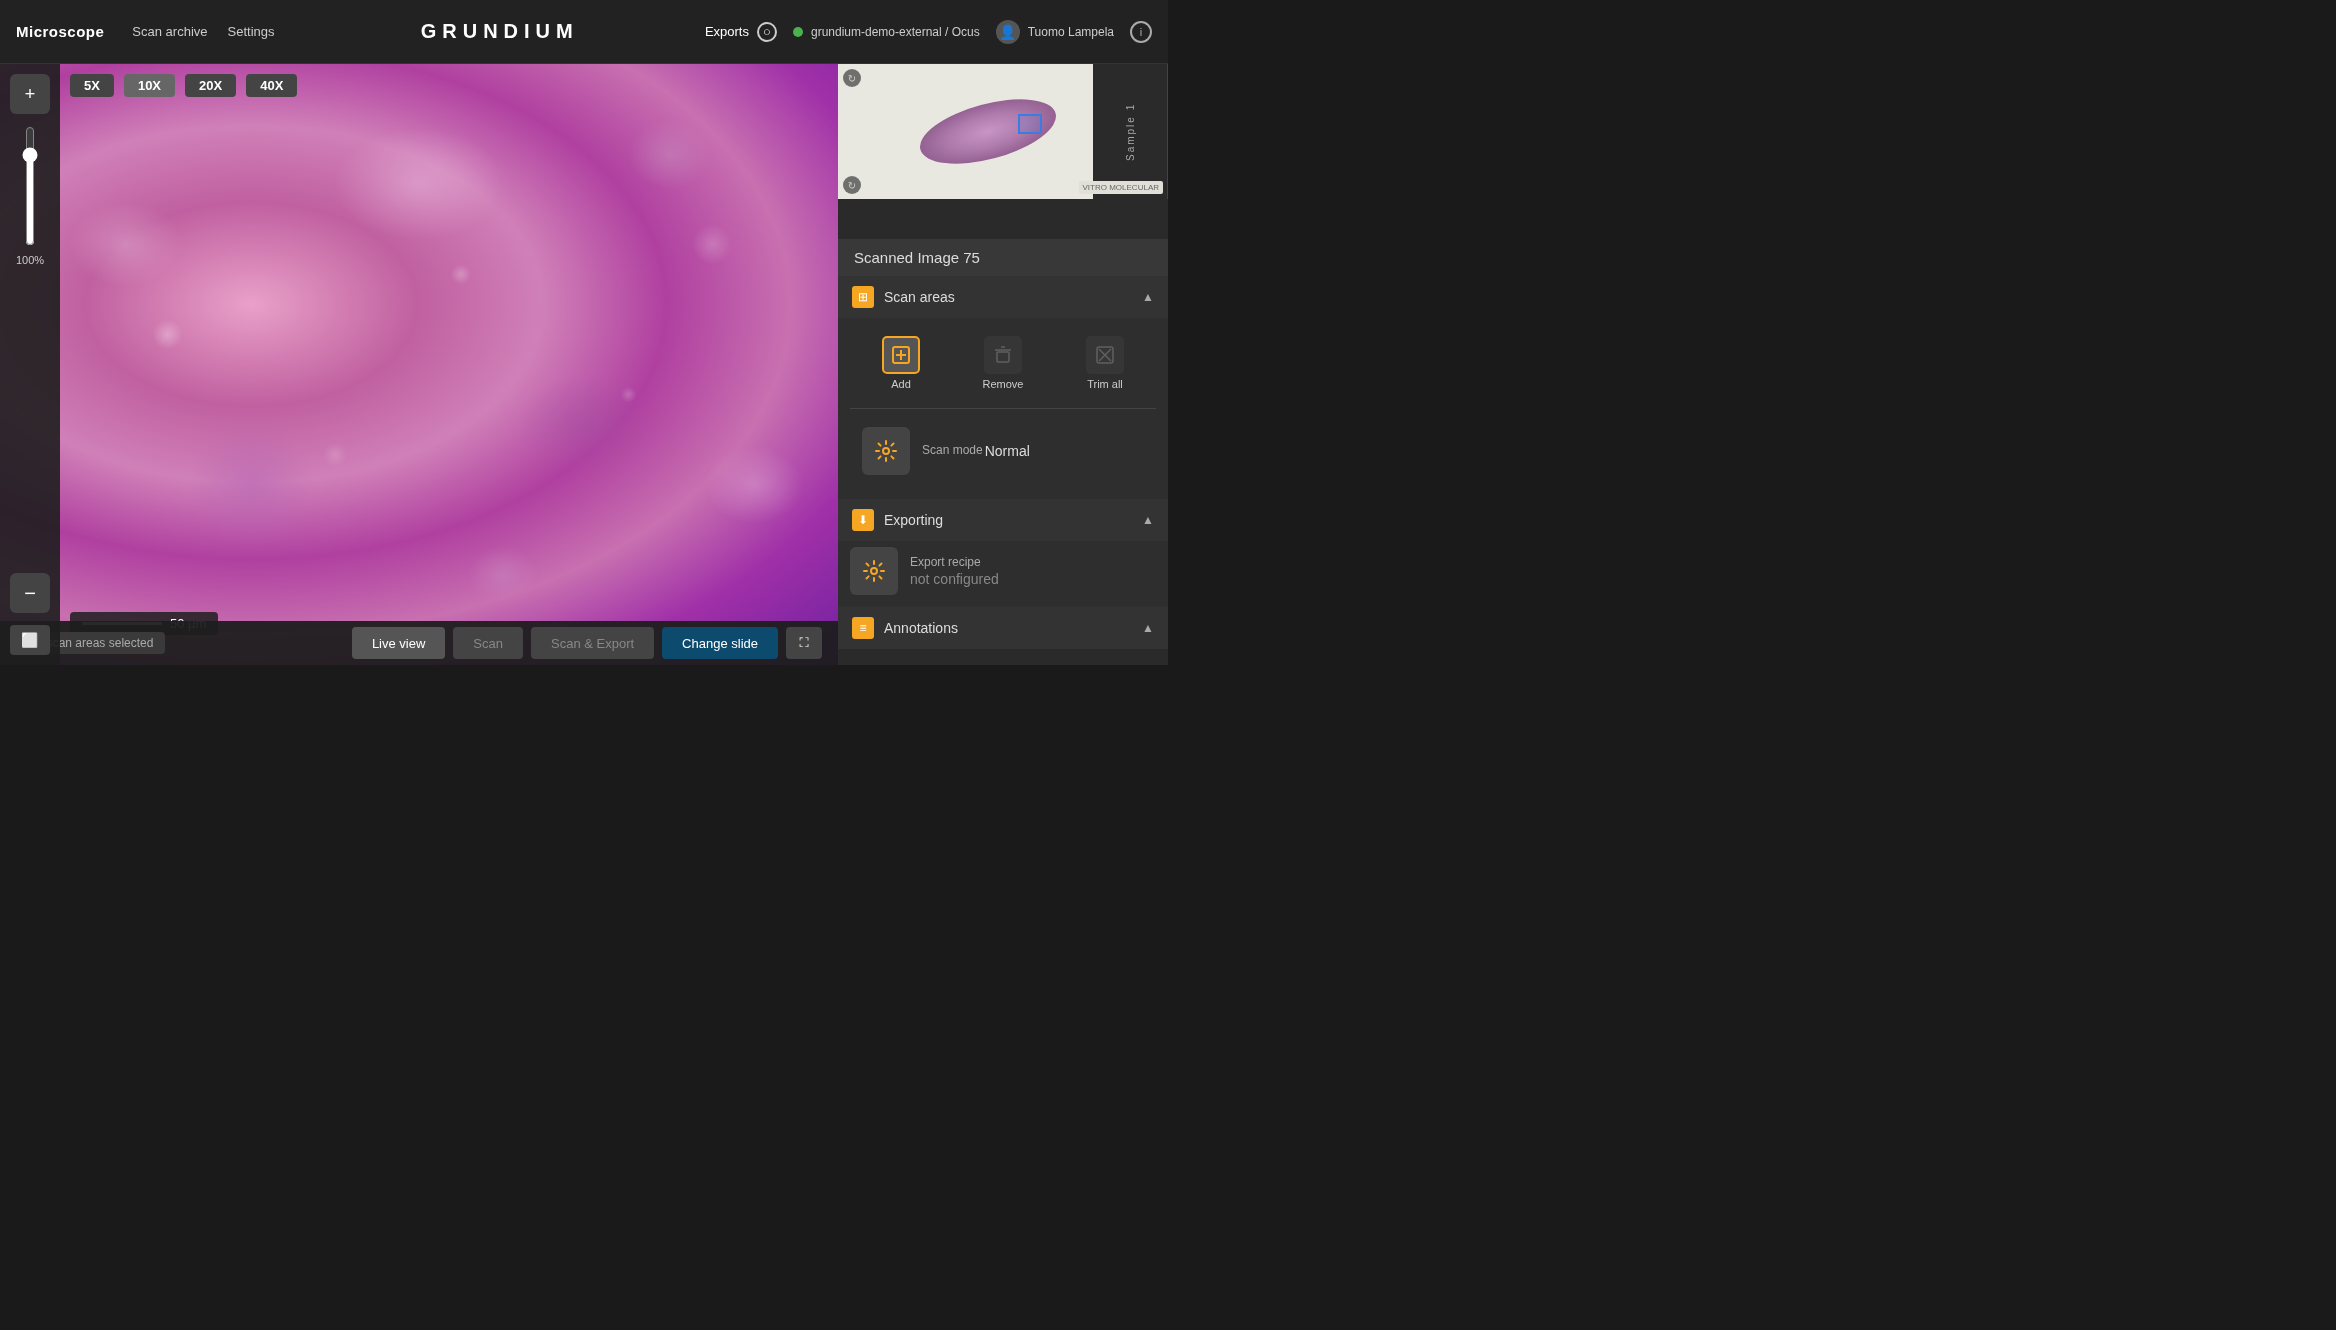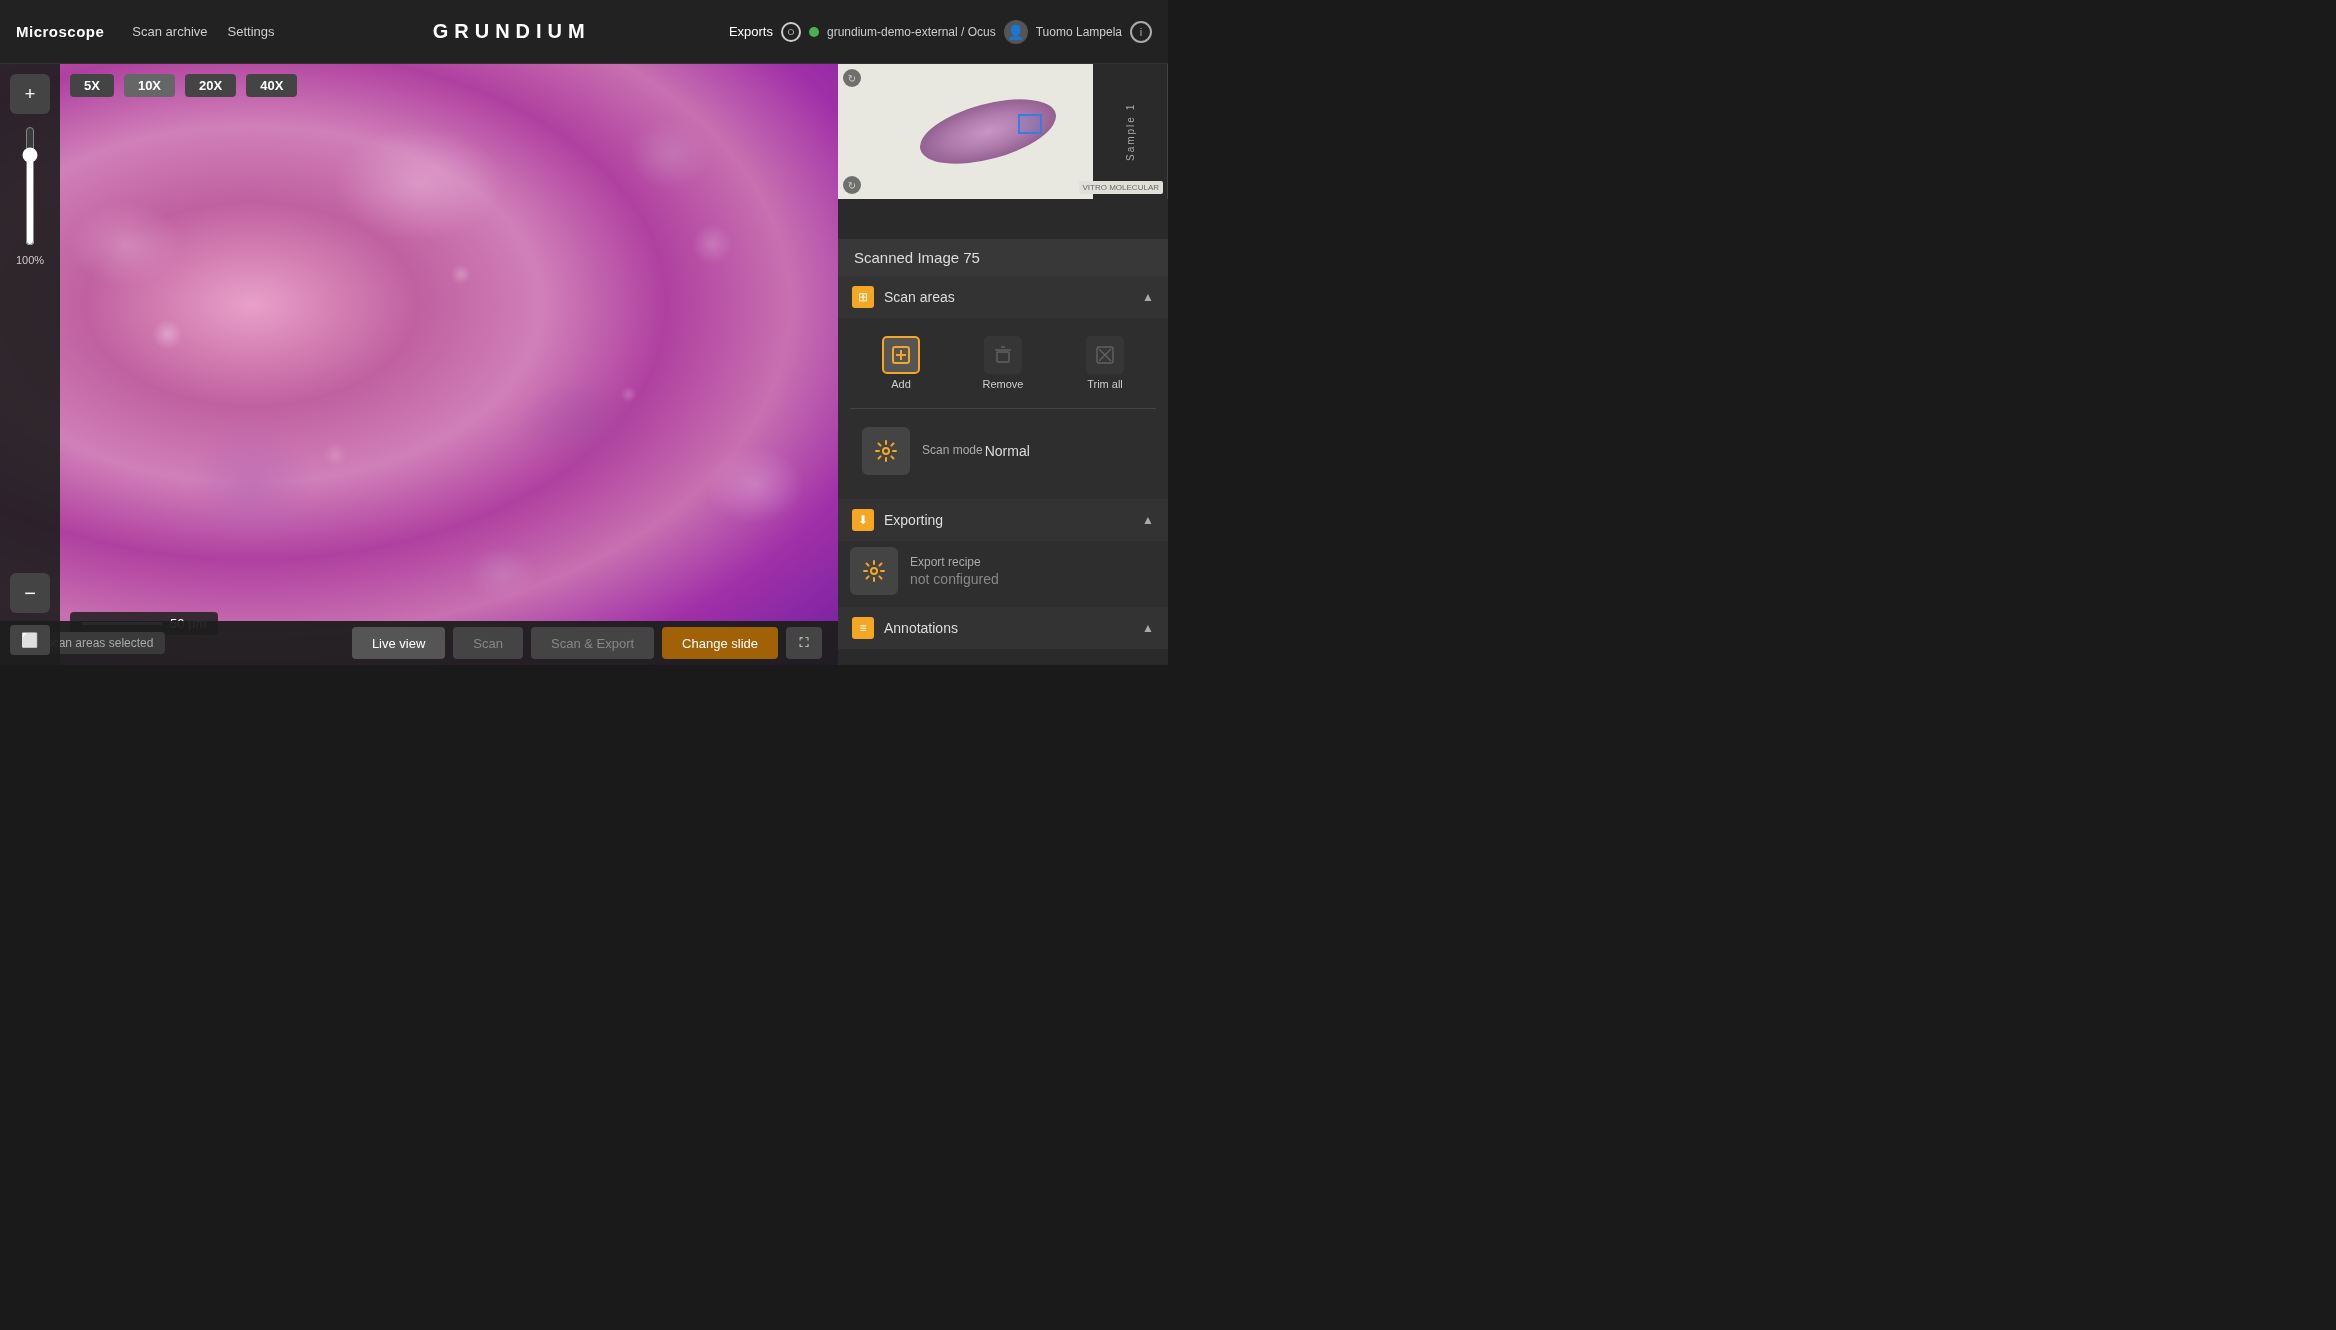--- a/index.html
+++ b/index.html
@@ -48,21 +48,21 @@
     .logo-text {
       font-size: 20px;
       font-weight: 700;
       letter-spacing: 6px;
       color: #fff;
       font-family: 'Arial Black', Arial, sans-serif;
     }
     .topnav-right {
       display: flex;
       align-items: center;
-      gap: 8px;
+      gap: 16px;
     }
     .exports-btn {
       display: flex;
       align-items: center;
       gap: 8px;
       background: none;
       border: none;
       color: #fff;
       font-size: 13px;
       cursor: pointer;
@@ -281,21 +281,21 @@
       padding: 8px 20px;
       border-radius: 4px;
       border: none;
       font-size: 13px;
       cursor: pointer;
       font-weight: 500;
     }
     .btn-liveview { background: #555; color: #fff; }
     .btn-scan { background: #444; color: #888; cursor: not-allowed; }
     .btn-scanexport { background: #444; color: #888; cursor: not-allowed; }
-    .btn-changeslide { background: #a16207; color: #fff; }
+    .btn-changeslide { background: #0c4a6e; color: #fff; }
     .btn-fullscreen {
       background: #444;
       color: #fff;
       width: 36px;
       padding: 8px;
       display: flex; align-items: center; justify-content: center;
     }
 
     
     .right-panel {

